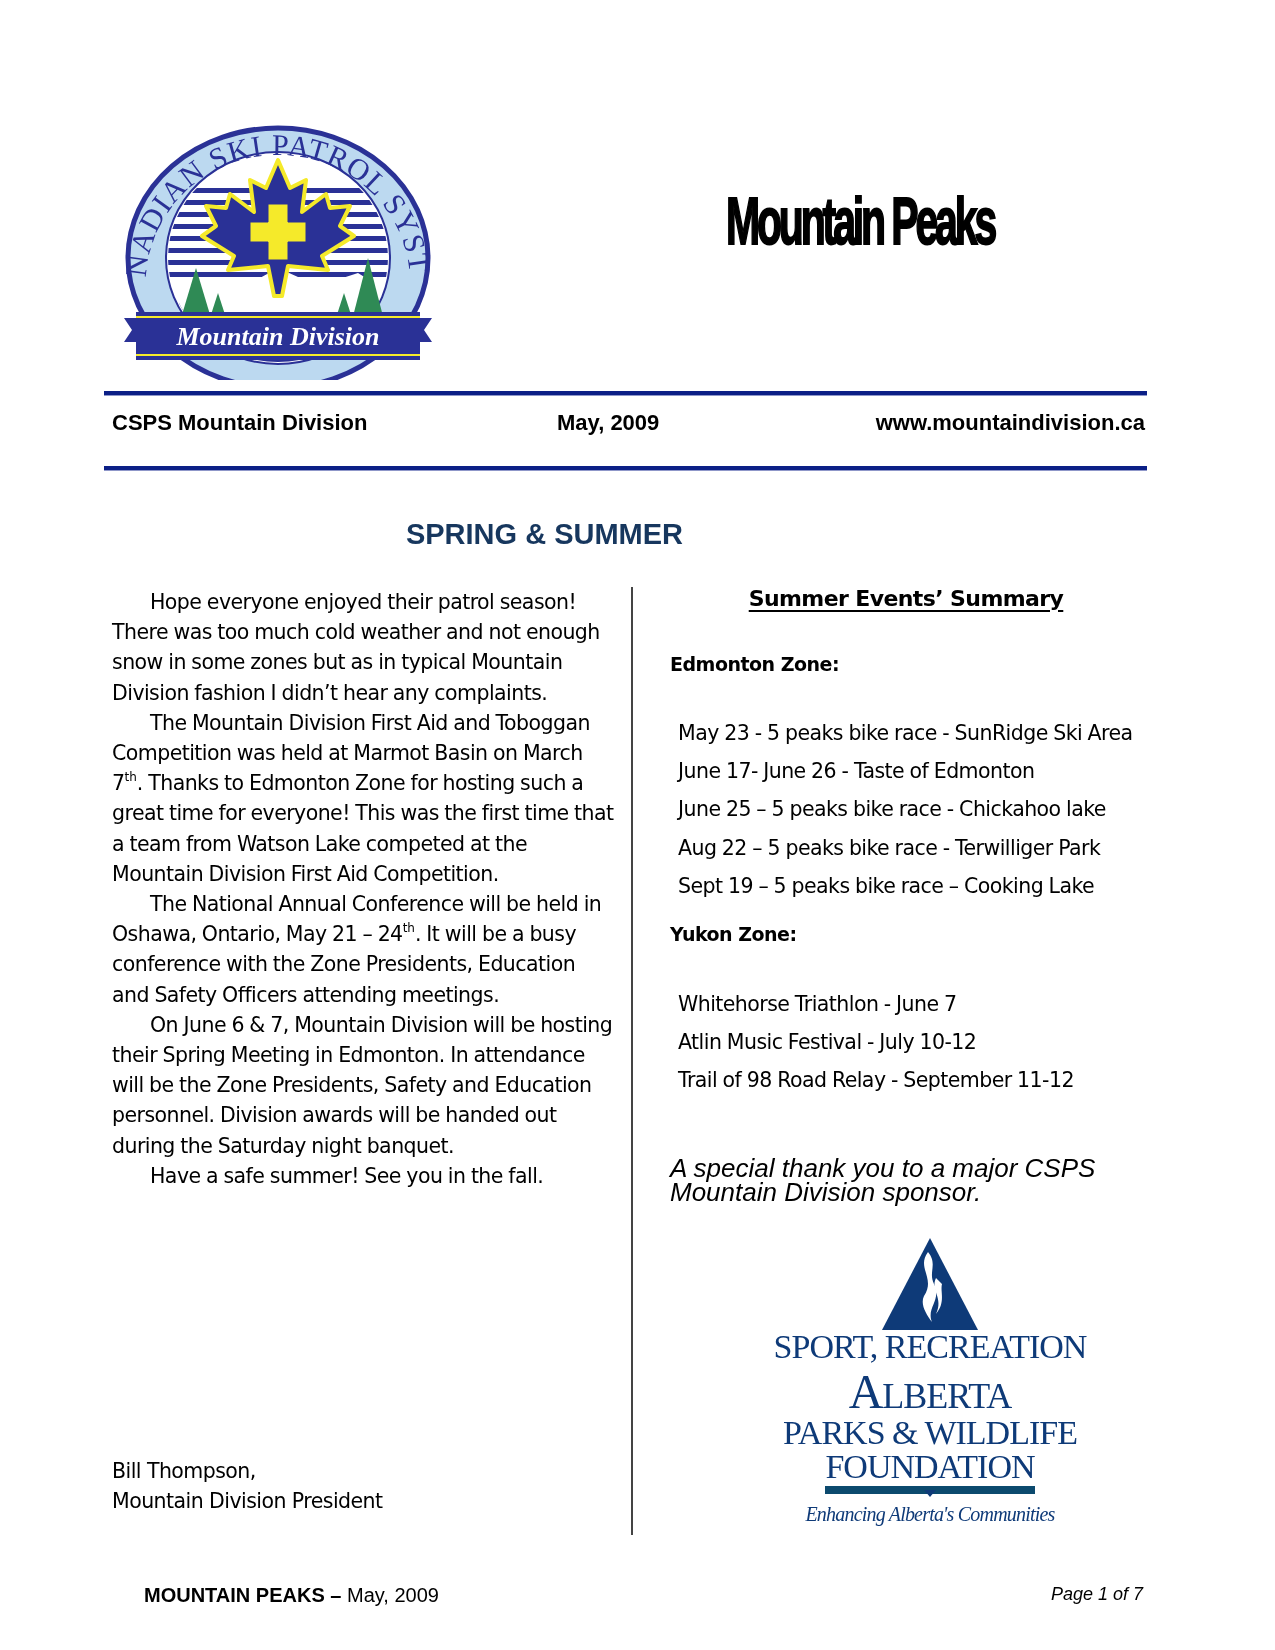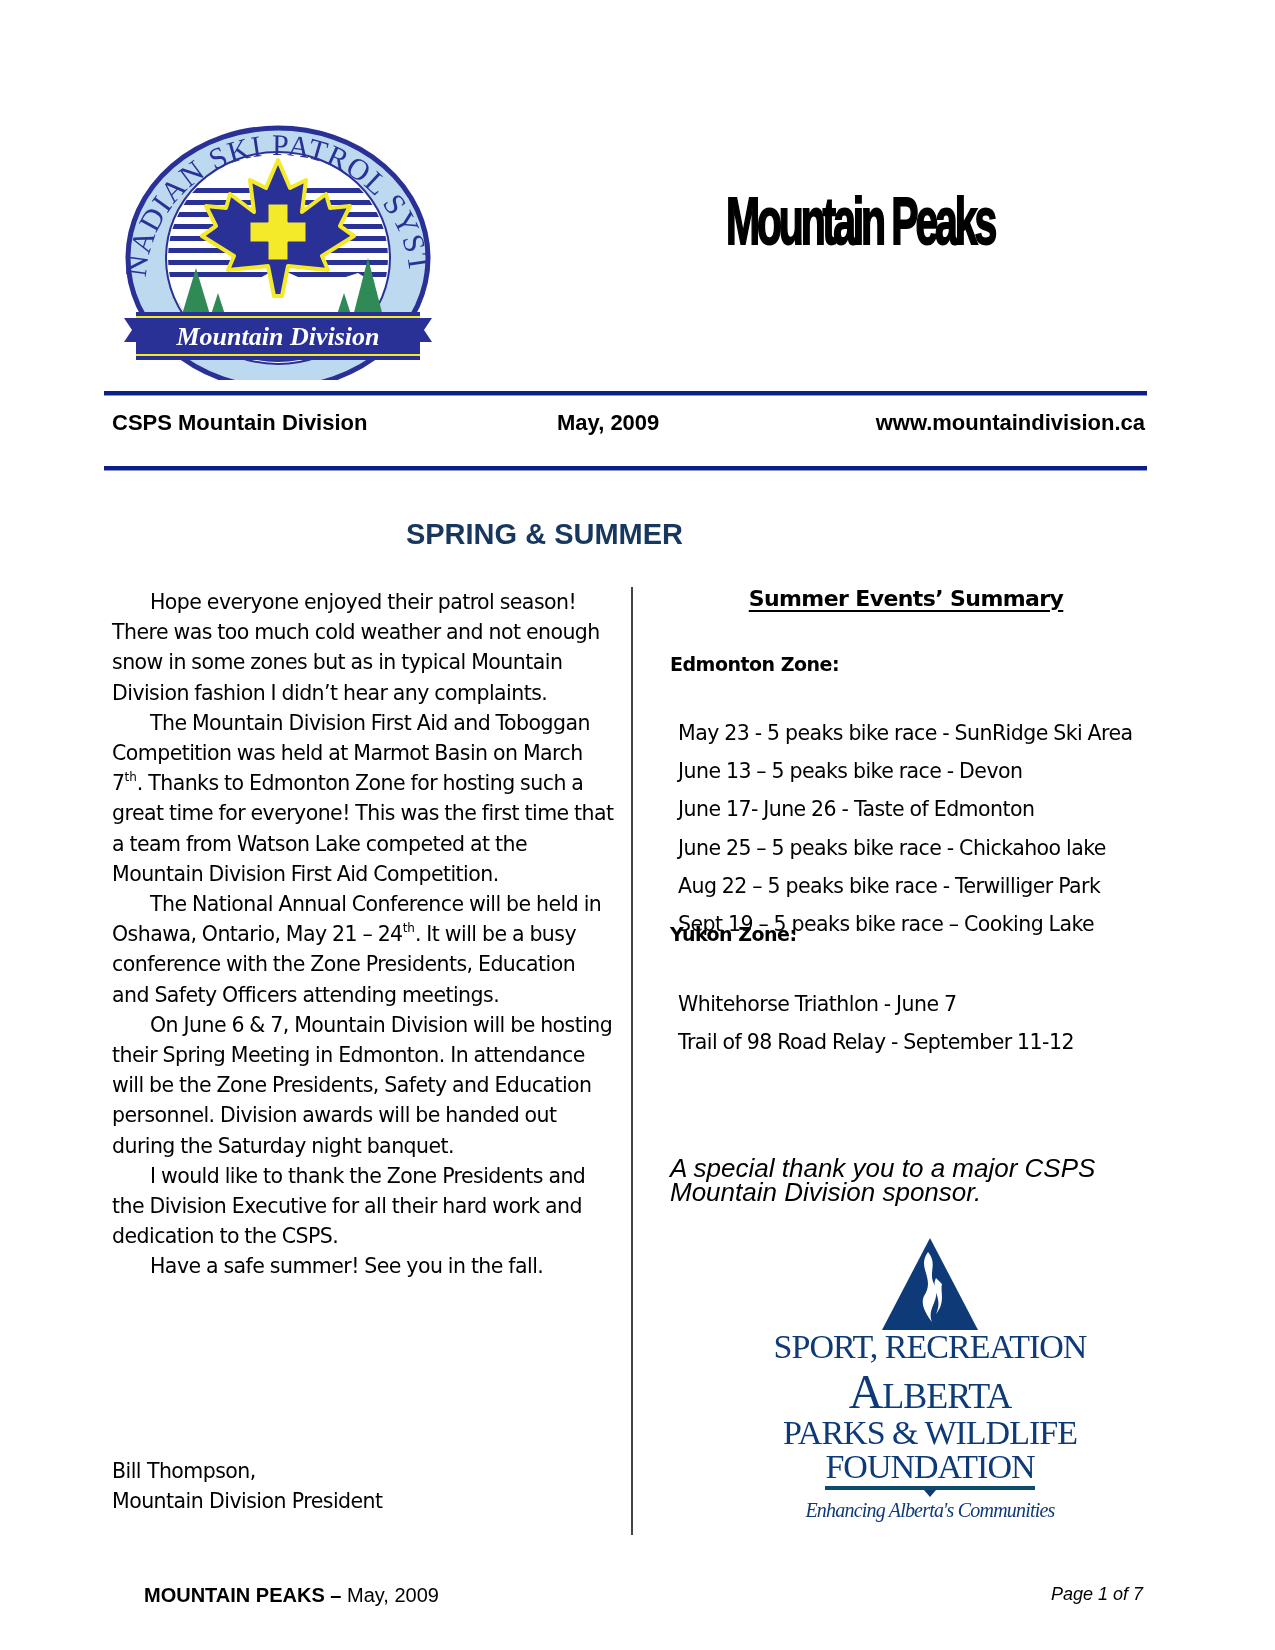--- a/index.html
+++ b/index.html
@@ -77,21 +77,21 @@
     }
 
     
     #sponsor-logo { left: 760px; top: 1238px; width: 340px; height: 300px; text-align: center; color: #0e3a78; }
     #sponsor-mark { display: block; margin: 0 auto; }
     .sp-line { font-family: "Liberation Serif", serif; line-height: 1; white-space: nowrap; letter-spacing: -1px; }
     #sp-alberta { font-size: 36px; margin-top: 4px; }
     #sp-alberta .cap { font-size: 48px; }
     #sp-sport { font-size: 34px; margin-top: 0px; }
     #sp-parks { font-size: 34px; margin-top: 0px; }
-    #sp-foundation { font-size: 34px; margin-top: 0px; display: inline-block; border-bottom: 4px solid #0c4a6e; padding-bottom: 2px; position: relative; }
+    #sp-foundation { font-size: 34px; margin-top: 0px; display: inline-block; border-bottom: 8px solid #0c4a6e; padding-bottom: 2px; position: relative; }
     #sp-foundation::after {
       content: ""; position: absolute; left: 50%; bottom: -11px; margin-left: -6px;
       border-left: 6px solid transparent; border-right: 6px solid transparent; border-top: 7px solid #0e3a78;
     }
     #sp-tagline { font-size: 20px; font-style: italic; margin-top: 10px; letter-spacing: -0.8px; }
 
     
     #footer-left { left: 112px; top: 1584px; font-family: "Liberation Sans", sans-serif; font-size: 20px; margin-left: 32px; }
     #footer-left b { font-weight: bold; }
     #footer-right { right: 132px; top: 1584px; font-family: "Liberation Sans", sans-serif; font-style: italic; font-size: 18px; }
@@ -155,43 +155,42 @@
 
 <div class="abs" id="section-heading">SPRING &amp; SUMMER</div>
 
 <div class="abs" id="col-divider"></div>
 
 <div class="abs" id="left-col">
   <p>Hope everyone enjoyed their patrol season! There was too much cold weather and not enough snow in some zones but as in typical Mountain Division fashion I didn’t hear any complaints.</p>
   <p><span>The Mountain Division First Aid and Toboggan Competition was held at Marmot Basin on March 7</span><sup>th</sup><span>.  Thanks to Edmonton Zone for hosting such a great time for everyone!  This was the first time that a team from Watson Lake competed at the Mountain Division First Aid Competition.</span></p>
   <p><span>The National Annual Conference will be held in Oshawa, Ontario, May 21 – 24</span><sup>th</sup><span>.  It will be a busy conference with the Zone Presidents, Education and Safety Officers attending meetings.</span></p>
   <p>On June 6 &amp; 7, Mountain Division will be hosting their Spring Meeting in Edmonton.  In attendance will be the Zone Presidents, Safety and Education personnel.  Division awards will be handed out during the Saturday night banquet.</p>
-  <p>I would like to thank the Zone Presidents and the Division Executive for all their hard work and dedication to the CSPS.</p>
   <p>Have a safe summer!  See you in the fall.</p>
 </div>
 <div class="abs" id="signature">
   <div>Bill Thompson,</div>
   <div>Mountain Division President</div>
 </div>
 
 <div class="abs" id="events-title">Summer Events’ Summary</div>
 
 <div class="abs zone-title" id="zone-edmonton-title">Edmonton Zone:</div>
 <div class="abs event-list" id="edmonton-events">
   <div>May 23 - 5 peaks bike race - SunRidge Ski Area</div>
-  <div>June 13 – 5 peaks bike race - Devon</div>
   <div>June 17- June 26 - Taste of Edmonton</div>
   <div>June 25 – 5 peaks bike race - Chickahoo lake</div>
   <div>Aug 22 – 5 peaks bike race - Terwilliger Park</div>
   <div>Sept 19 – 5 peaks bike race – Cooking Lake</div>
 </div>
 
 <div class="abs zone-title" id="zone-yukon-title">Yukon Zone:</div>
 <div class="abs event-list" id="yukon-events">
   <div>Whitehorse Triathlon - June 7</div>
+  <div>Atlin Music Festival - July 10-12</div>
   <div>Trail of 98 Road Relay - September 11-12</div>
 </div>
 
 <div class="abs" id="sponsor-thanks">A special thank you to a major CSPS Mountain Division sponsor.</div>
 
 <div class="abs" id="sponsor-logo">
   <svg id="sponsor-mark" width="100" height="92" viewBox="0 0 100 92">
     <path d="M50 0 L98 92 L2 92 Z" fill="#0e3a78"></path>
     <path d="M48 14 C36 30 56 40 44 58 C40 66 46 76 52 84 C46 70 62 62 54 46 C48 34 58 26 48 14 Z" fill="#ffffff"></path>
     <path d="M56 40 C50 52 64 60 56 76 C66 64 60 54 62 46 Z" fill="#ffffff"></path>

